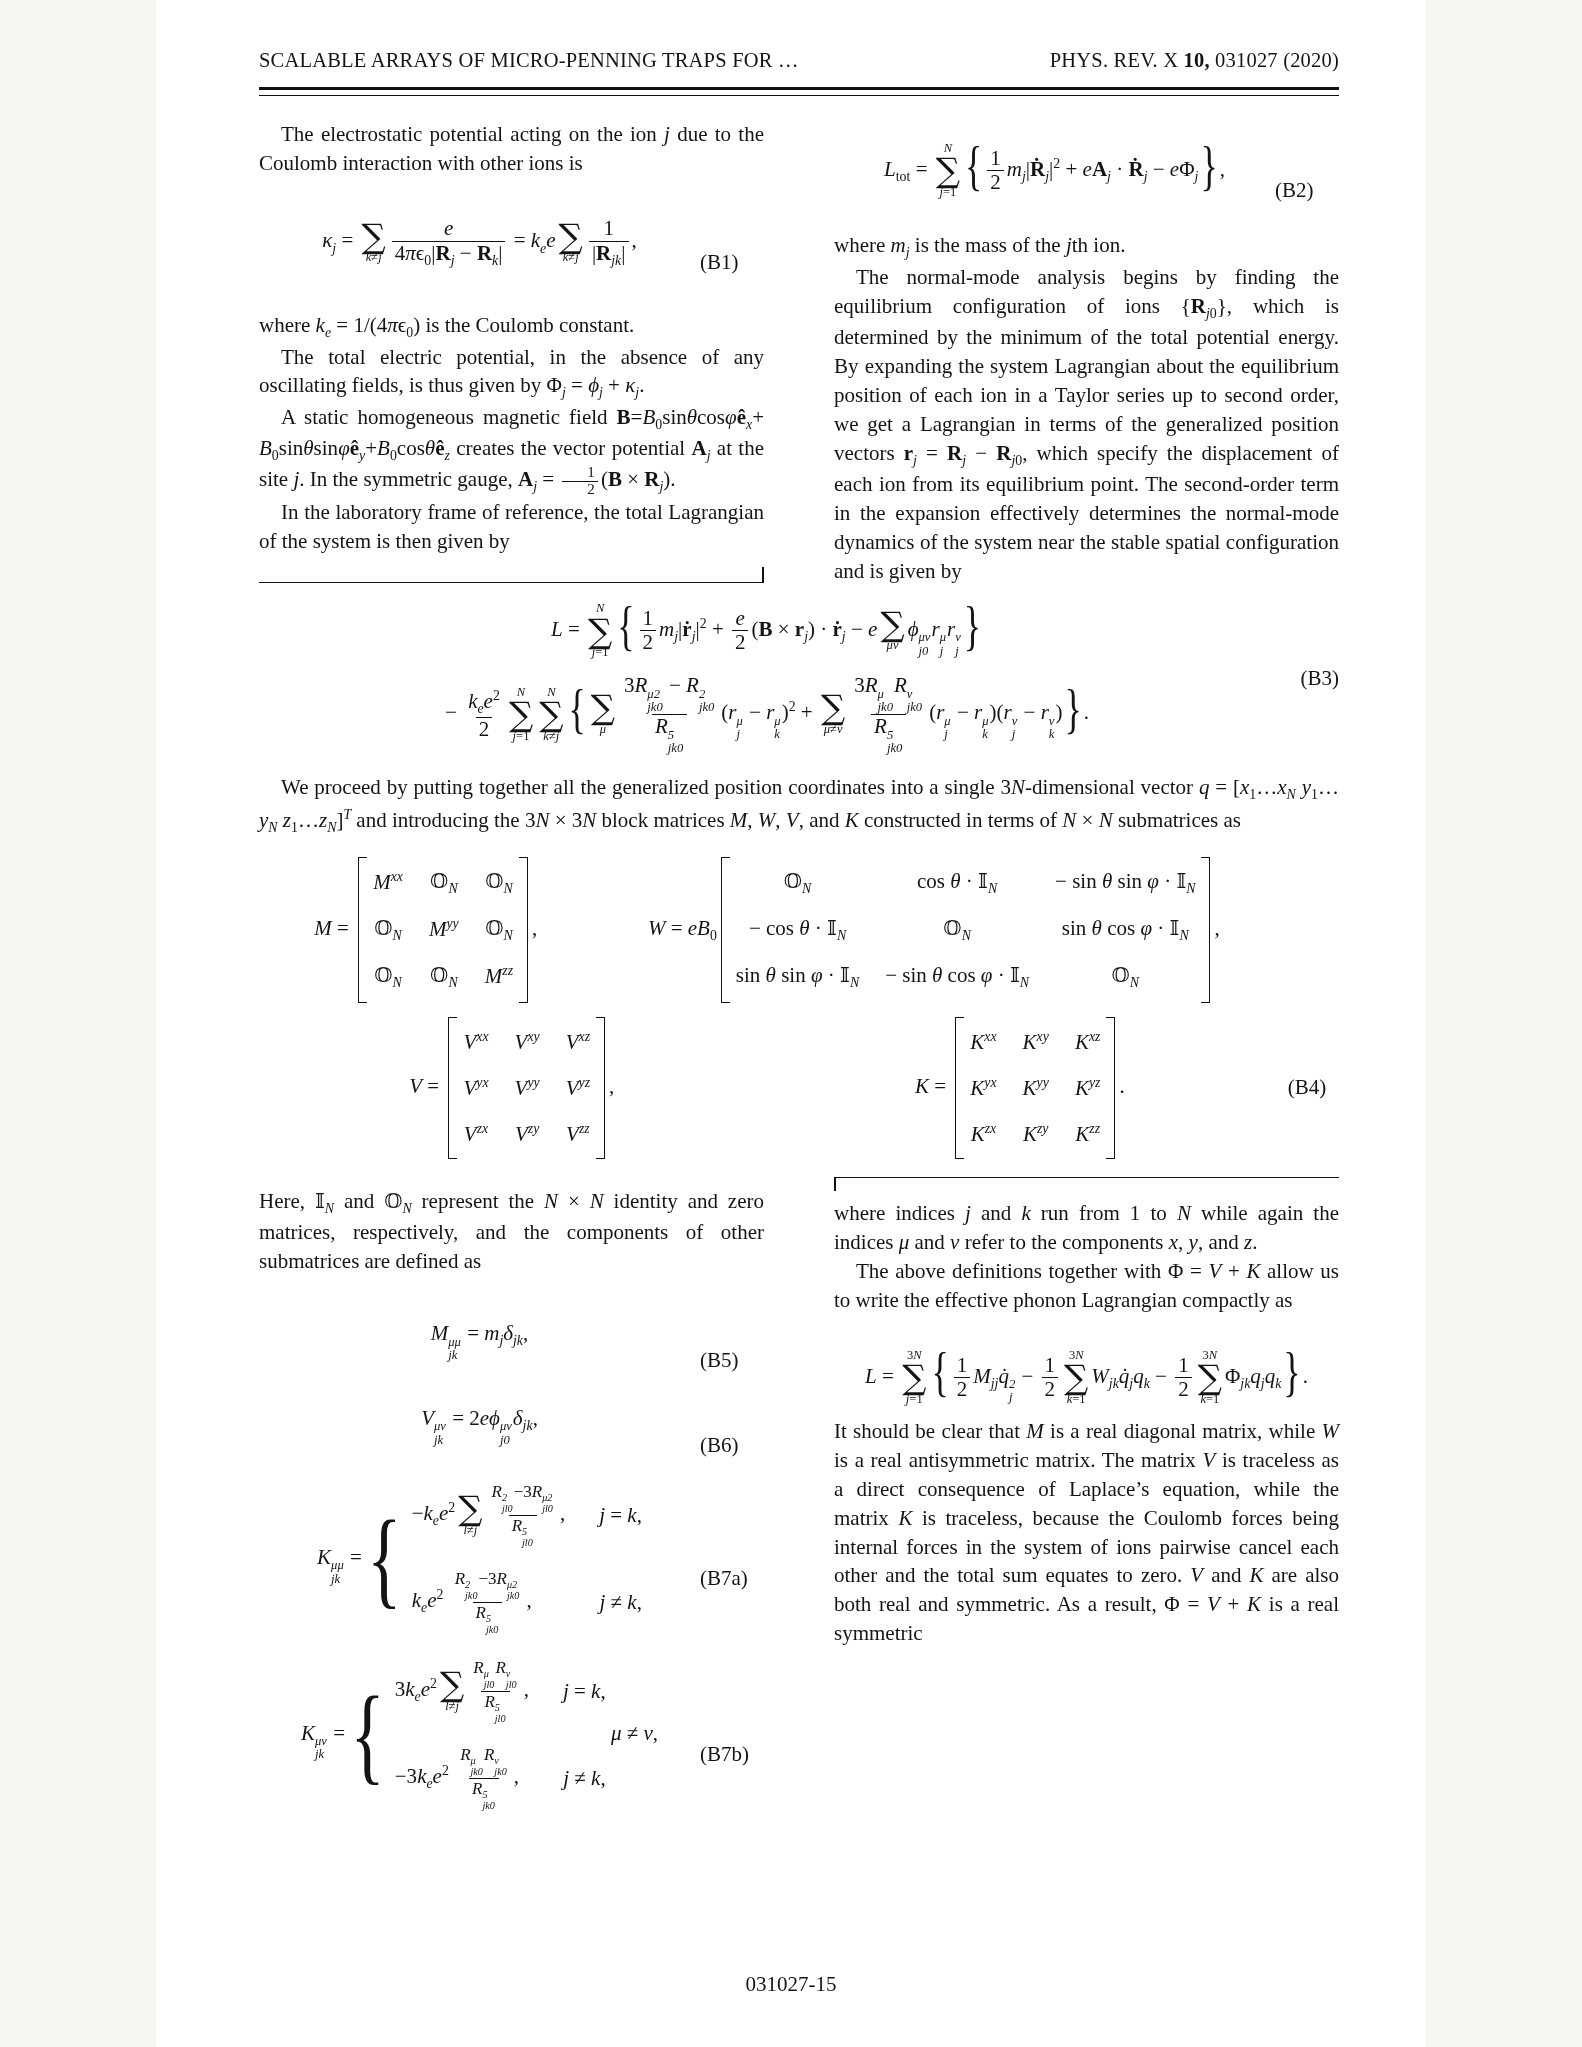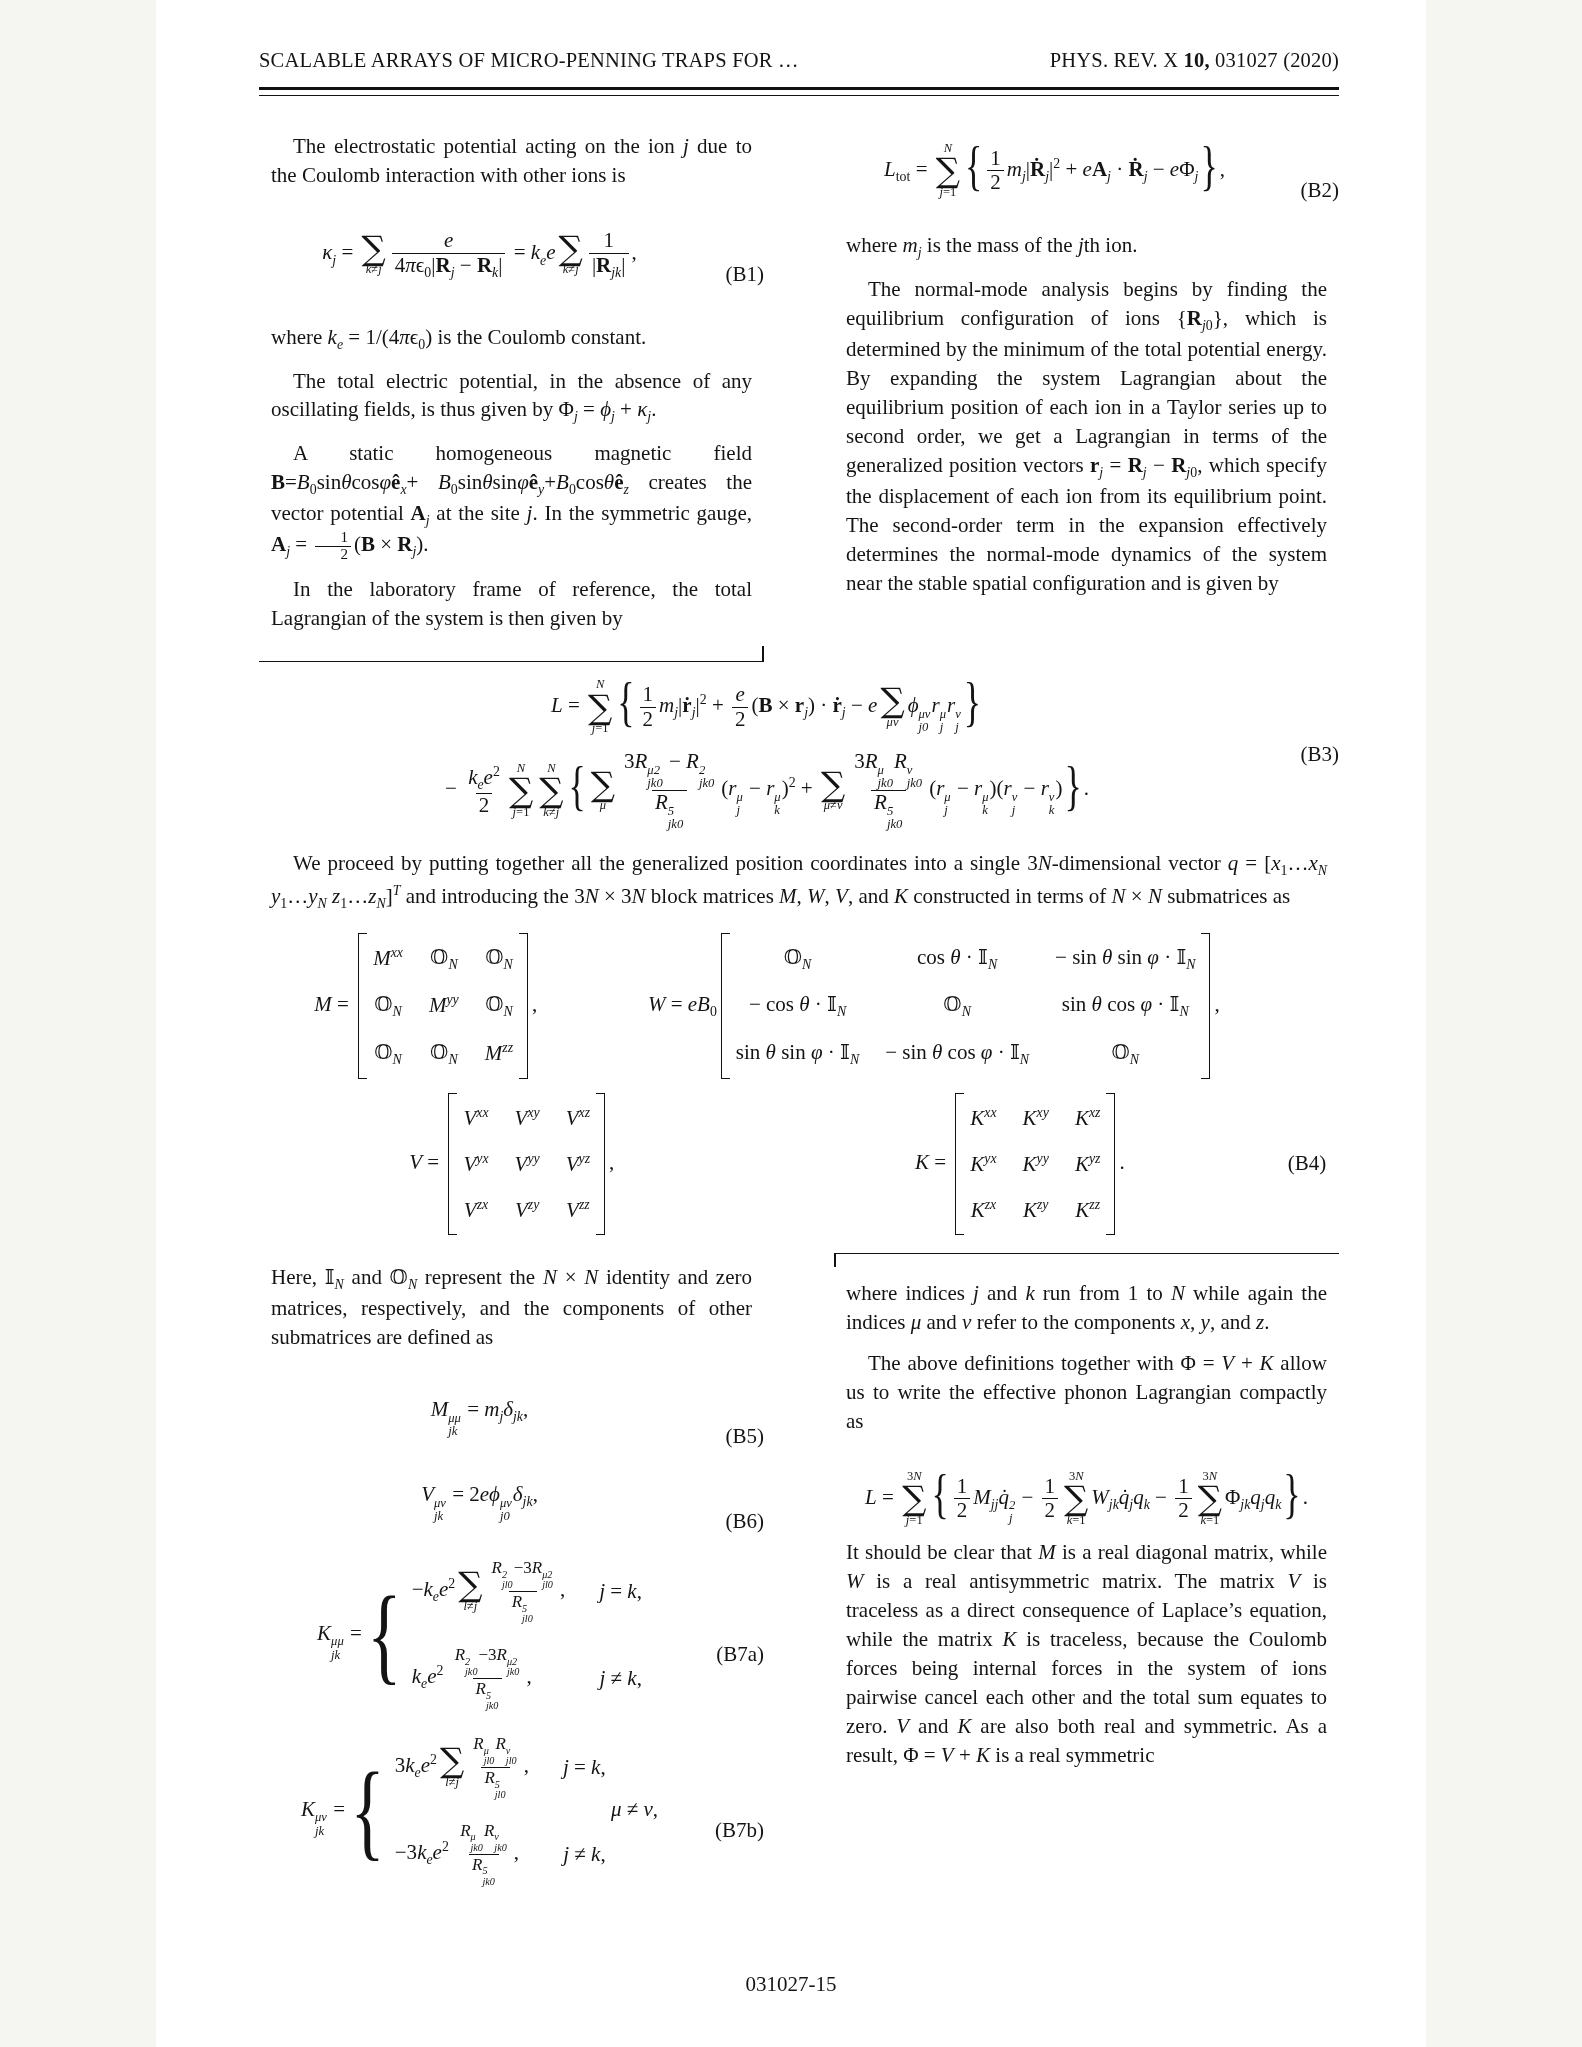--- a/index.html
+++ b/index.html
@@ -11,26 +11,26 @@
     position:relative;
   }
   
   .hdr{display:flex;justify-content:space-between;align-items:baseline;font-size:20.5px;letter-spacing:0.2px;}
   .hdr .left{font-variant:normal;}
   .rule{margin-top:13px;height:5px;border-top:3.5px solid #111;border-bottom:1.2px solid #111;}
   
   .main{margin-top:24px;}
   .twocol{display:flex;gap:70px;}
   .col{width:661px;}
-  p{margin:12px;text-align:justify;}
+  p{margin:0;text-align:justify;}
   p.ind{text-indent:22px;}
   
   .eq{display:flex;align-items:center;margin:26px 0;}
   .eq .body{flex:1;text-align:center;}
-  .eq .lbl{flex:none;width:64px;text-align:right;margin-top:40px;}
+  .eq .lbl{flex:none;width:64px;margin-top:40px;}
   .eqlbl-below{text-align:right;margin:6px 0 18px 0;}
   sub,sup{font-size:66%;}
   .fr{display:inline-flex;flex-direction:column;align-items:center;vertical-align:middle;margin:0 3px;line-height:1.12;}
   .fr .nu{padding:0 3px;}
   .fr .de{padding:0 3px;border-top:1.4px solid #111;}
   .fr.inl{font-size:72%;vertical-align:middle;line-height:1.05;}
   .fr.fs{font-size:17px;}
   .sm{display:inline-flex;flex-direction:column;align-items:center;vertical-align:middle;margin:0 3px;line-height:1;}
   .sm .sg{font-size:34px;line-height:0.9;font-family:"DejaVu Serif","DejaVu Sans",serif;}
   .sm .lt,.sm .lb{font-size:12.5px;line-height:1.1;}

